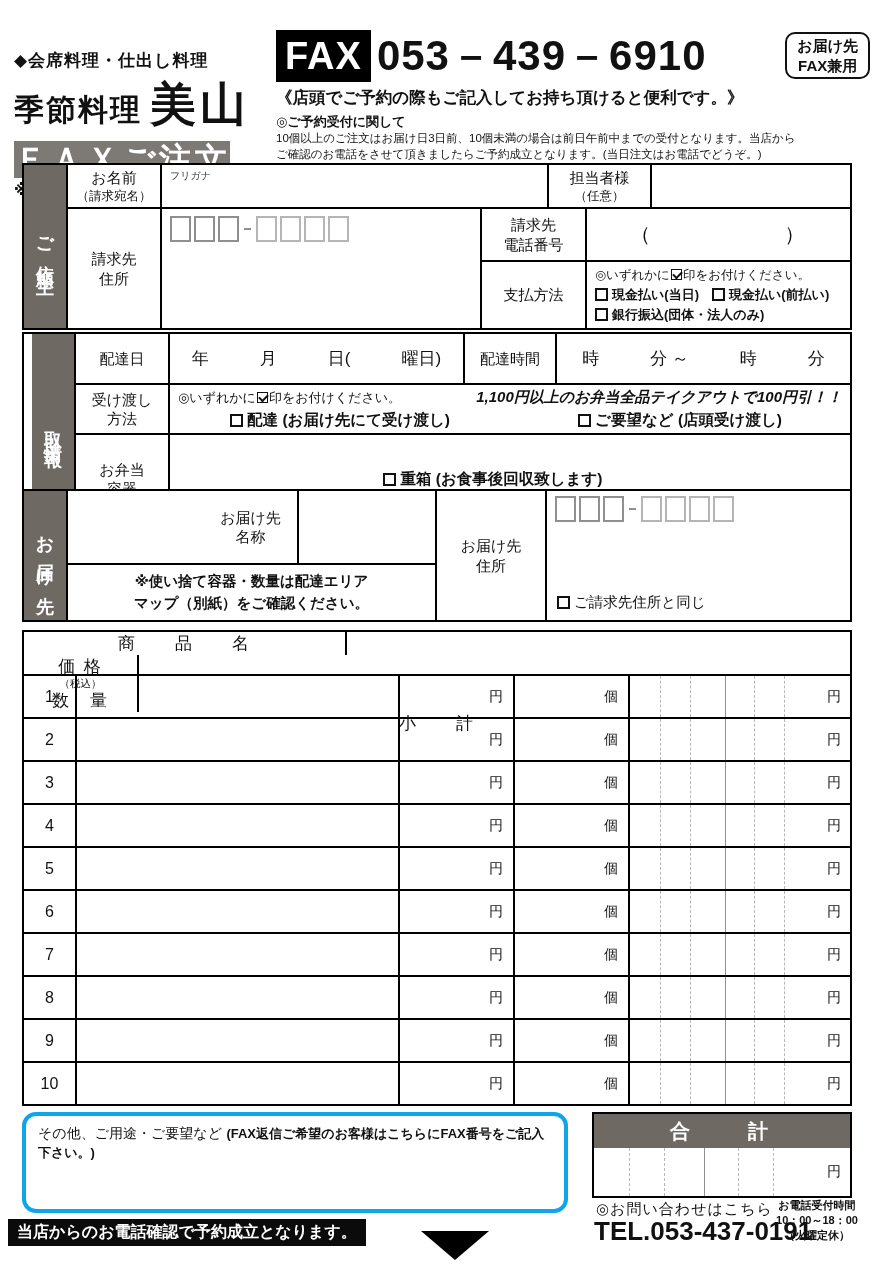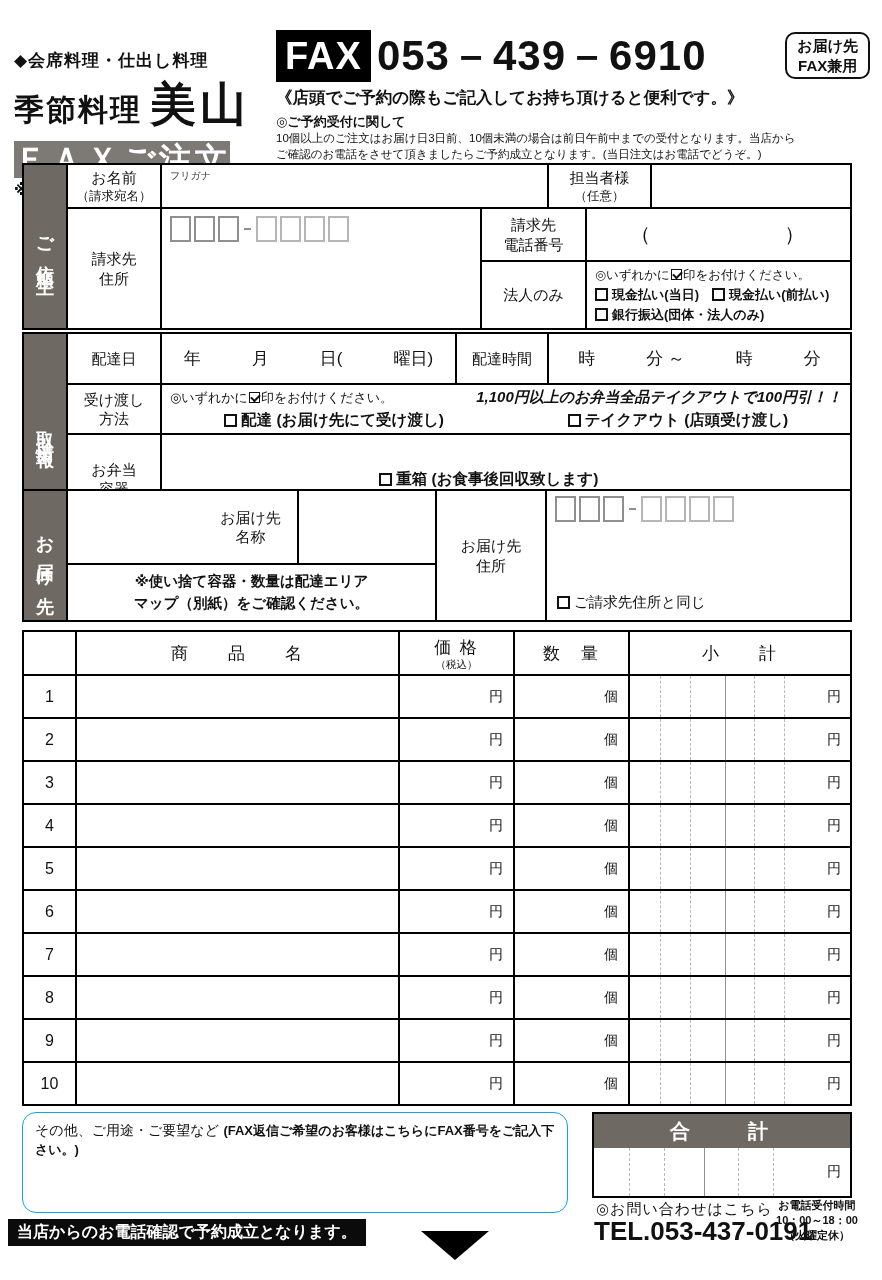--- a/index.html
+++ b/index.html
@@ -58,39 +58,39 @@
 
   
   #client-block{top:163px;height:167px;}
   .furigana{position:absolute;left:8px;top:4px;font-size:10px;color:#333;}
   .phone-val{display:flex;align-items:center;justify-content:center;font-size:20px;letter-spacing:2px;}
   .pay-val{padding:4px 8px;line-height:1.5;}
   .pay-instr{font-size:12.5px;}
   .pay-opts{font-size:13px;font-weight:bold;white-space:nowrap;}
 
   
-  #trade-block{top:332px;height:193px;}
+  #trade-block{top:332px;height:193px;padding-left:8px;}
   .date-text{display:flex;align-items:center;justify-content:center;font-size:17px;white-space:nowrap;}
   .split-line1{display:flex;justify-content:space-between;align-items:center;padding:3px 8px 0 8px;}
   .instr{font-size:13px;}
   .promo{font-size:15px;font-weight:bold;font-style:italic;white-space:nowrap;}
   .opt-line{display:flex;flex:1;align-items:center;}
   .opt-half{flex:1;display:flex;justify-content:center;align-items:center;font-size:15.5px;font-weight:bold;white-space:nowrap;}
   .container-left{flex:1.05;padding:4px 0 0 10px;font-size:13px;line-height:1.5;}
 
   
   #dest-block{top:489px;height:133px;}
   .same-check{position:absolute;left:10px;bottom:8px;font-size:14.5px;white-space:nowrap;}
   .area-note{flex:1;display:flex;flex-direction:column;align-items:center;justify-content:center;
     font-size:14.5px;font-weight:bold;line-height:1.45;text-align:center;}
   .addr-postal{position:absolute;left:8px;top:5px;}
 
   
   .order-table{position:absolute;left:22px;top:630px;width:830px;border:2.5px solid #000;background:#fff;}
-  .ohead{display:flex;height:42px;}
+  .ohead{display:flex;height:42px;flex-direction:column;}
   .ohead .hc{display:flex;flex-direction:column;align-items:center;justify-content:center;font-size:17px;letter-spacing:2px;}
   .hc-sub{font-size:10.5px;letter-spacing:0;line-height:1;}
   .c-num{width:53px;}
   .c-item{width:323px;}
   .c-price{width:115px;}
   .c-qty{width:115px;}
   .c-sub{flex:1;}
   .orow{display:flex;height:43px;border-top:2px solid #000;}
   .orow .c{position:relative;}
   .orow .num{width:53px;display:flex;align-items:center;justify-content:center;font-size:16px;border-right:2px solid #000;}
@@ -99,21 +99,21 @@
     padding-right:10px;font-size:14px;border-right:2px solid #000;}
   .orow .sub,.total-cells{flex:1;display:flex;}
   .seg{height:100%;}
   .seg.d{border-left:1px dashed #b8b8b8;}
   .seg.s{border-left:1px solid #8f8f8f;}
   .seg-last{flex:1;display:flex;align-items:center;justify-content:flex-end;padding-right:9px;
     font-size:14px;border-left:1px dashed #b8b8b8;}
   .w30{width:30px;}.w35{width:35px;}.w29{width:29px;}
 
   
-  .note-box{position:absolute;left:22px;top:1112px;width:546px;height:101px;border:1px solid #0ea5e9;border-radius:14px;padding:8px 12px;}
+  .note-box{position:absolute;left:22px;top:1112px;width:546px;height:101px;border:4px solid #0ea5e9;border-radius:14px;padding:8px 12px;}
   .note-normal{font-size:14px;}
   .note-bold{font-size:13px;font-weight:bold;}
   .total-box{position:absolute;left:592px;top:1112px;width:260px;border:2px solid #000;}
   .total-head{height:34px;background:var(--band-gray);color:#fff;display:flex;align-items:center;justify-content:center;
     font-size:20px;font-weight:bold;letter-spacing:6px;text-align:center;}
   .total-row{height:48px;display:flex;background:#fff;}
   .tw35{width:35px;}.tw40{width:40px;}.tw34{width:34px;}
   .contact-label{position:absolute;left:596px;top:1200px;font-size:15px;letter-spacing:1px;white-space:nowrap;}
   .tel{position:absolute;left:594px;top:1216px;font-size:26px;font-weight:bold;white-space:nowrap;}
   .hours{position:absolute;left:758px;top:1198px;width:118px;text-align:center;font-weight:bold;line-height:1.35;}
@@ -193,21 +193,21 @@
         </div>
         <div style="flex:1;display:flex;flex-direction:column;">
           <div class="row bb" style="height:53px;">
             <div class="cell lbl br" style="width:105px;">
               <span>請求先</span>
               <span>電話番号</span>
             </div>
             <div class="cell phone-val" style="flex:1;">（　　　　　　）</div>
           </div>
           <div class="row" style="flex:1;">
-            <div class="cell lbl br" style="width:105px;">法人のみ</div>
+            <div class="cell lbl br" style="width:105px;">支払方法</div>
             <div class="cell pay-val" style="flex:1;">
               <div class="pay-instr">
                 <span>◎いずれかに</span><span class="cb small checked"></span><span>印をお付けください。</span>
               </div>
               <div class="pay-opts">
                 <span class="cb"></span><span>現金払い(当日)</span>　<span class="cb"></span><span>現金払い(前払い)</span>
               </div>
               <div class="pay-opts">
                 <span class="cb"></span><span>銀行振込(団体・法人のみ)</span>
               </div>
@@ -241,21 +241,21 @@
             </span>
             <span class="promo">1,100円以上のお弁当全品テイクアウトで100円引！！</span>
           </div>
           <div class="opt-line">
             <span class="opt-half">
               <span class="cb"></span>
                 <span>配達 (お届け先にて受け渡し)</span>
             </span>
             <span class="opt-half">
               <span class="cb"></span>
-                <span>テイクアウト (店頭受け渡し)</span>
+                <span>ご要望など (店頭受け渡し)</span>
             </span>
           </div>
         </div>
       </div>
       <div class="row" style="flex:1;">
         <div class="cell lbl br" style="width:94px;">
           <span>お弁当</span>
           <span>容器</span>
         </div>
         <div class="cell" style="flex:1;display:flex;">

